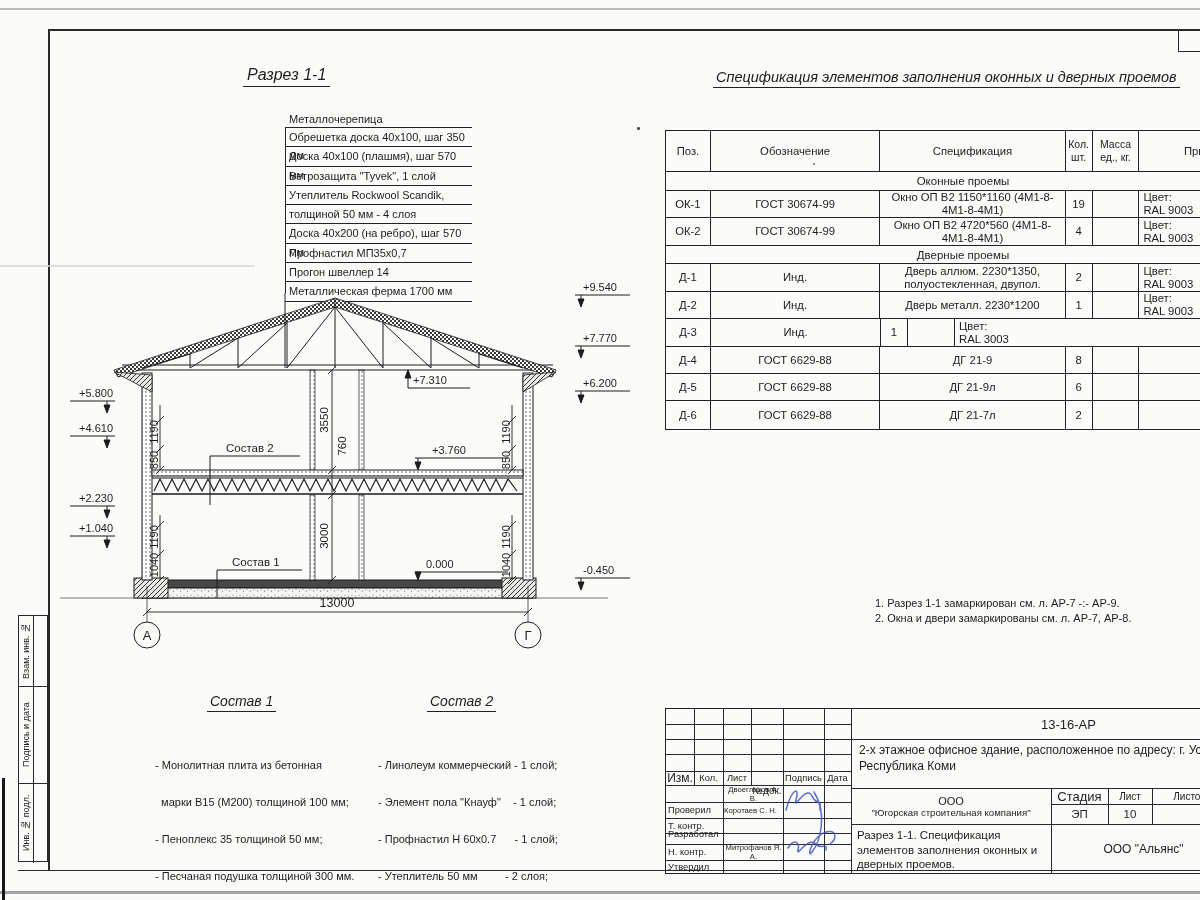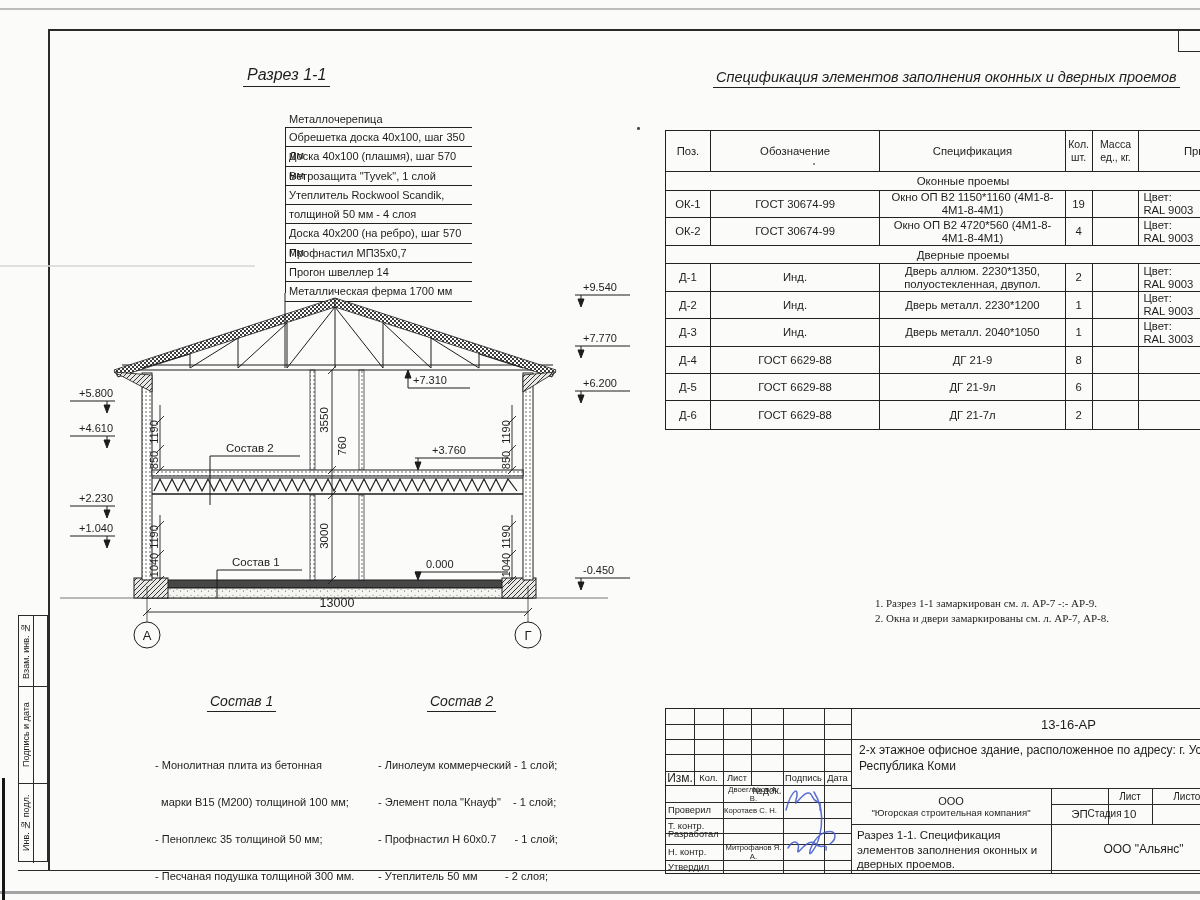--- a/index.html
+++ b/index.html
@@ -11,21 +11,21 @@
   
   .ttl{font-style:italic;font-size:16px;border-bottom:1.3px solid #222;padding:0 4px 2px 4px;}
   
   .rooflist{left:285px;top:111px;width:187px;font-size:11px;}
   .rooflist .r0{height:16px;line-height:16px;padding-left:4px;border-bottom:1.2px solid #222;}
   .rooflist .ri{height:18.3px;line-height:18.3px;padding-left:4px;border-bottom:1.2px solid #222;}
   
   .sostav-title{font-style:italic;font-size:14px;border-bottom:1.2px solid #222;padding:0 3px 2px 3px;}
   .sostav{font-size:11px;line-height:12.4px;white-space:pre;}
   
-  .notes{font-size:11px;line-height:15px;font-family:Liberation Serif, serif;}
+  .notes{font-size:11px;line-height:15px;}
   
   .spec{left:665px;top:130px;width:596px;border:1.4px solid #222;background:transparent;box-sizing:border-box;}
   .spec .row{display:flex;border-bottom:1.2px solid #222;box-sizing:border-box;}
   .spec .row:last-child{border-bottom:none;}
   .spec .c{border-right:1.2px solid #222;box-sizing:border-box;display:flex;
            align-items:center;justify-content:center;text-align:center;font-size:11.3px;line-height:12.6px;}
   .spec .c:last-child{border-right:none;}
   .spec .sec{display:flex;align-items:center;justify-content:center;font-size:11.5px;border-bottom:1.2px solid #222;}
   .w1{width:45px;}.w2{width:170px;}.w3{width:186px;padding:0 3px;}.w4{width:27px;}.w5{width:47px;}.w6{width:121px;}
   .notecell{flex-direction:column;align-items:flex-start !important;justify-content:center;
@@ -347,21 +347,20 @@
     <div class="c w4">1</div>
     <div class="c w5"></div>
     <div class="c w6 notecell">
         <div>Цвет:</div>
         <div>RAL 9003</div>
       </div>
   </div>
   <div class="row" style="height:28px;">
     <div class="c w1">Д-3</div>
     <div class="c w2">Инд.</div>
-    <div class="c w3">Дверь металл. 2040*1050</div>
     <div class="c w4">1</div>
     <div class="c w5"></div>
     <div class="c w6 notecell">
         <div>Цвет:</div>
         <div>RAL 3003</div>
       </div>
   </div>
   <div class="row" style="height:27px;">
     <div class="c w1">Д-4</div>
     <div class="c w2">ГОСТ 6629-88</div>
@@ -441,21 +440,21 @@
   <div class="tb-txt" style="left:58px;top:76px;width:59px;height:17px;font-size:7.7px;justify-content:flex-start;">Двоеглазов А. В.</div>
   <div class="tb-txt" style="left:58px;top:93px;width:59px;height:16px;font-size:7.7px;justify-content:flex-start;">Коротаев С. Н.</div>
   <div class="tb-txt" style="left:58px;top:135px;width:59px;height:16px;font-size:7.7px;justify-content:flex-start;">Митрофанов Я. А.</div>
 
   <div class="tb-txt" style="left:185px;top:0;width:435px;height:30px;font-size:13px;">13-16-АР</div>
   <div style="position:absolute;left:193px;top:34px;width:420px;font-size:12px;line-height:15.5px;text-align:left;">2-х этажное офисное здание, расположенное по адресу: г. Усинск, Республика Коми</div>
   <div class="tb-txt" style="left:185px;top:79px;width:200px;height:36px;flex-direction:column;">
     <div style="font-size:11px;">ООО</div>
     <div style="font-size:9.6px;">"Югорская строительная компания"</div>
   </div>
-  <div class="tb-txt" style="left:385px;top:96px;width:57px;height:16px;font-size:10px;padding-left:25px;">Стадия</div>
+  <div class="tb-txt" style="left:385px;top:79px;width:57px;height:16px;font-size:13px;">Стадия</div>
   <div class="tb-txt" style="left:442px;top:79px;width:44px;height:16px;font-size:10px;">Лист</div>
   <div class="tb-txt" style="left:486px;top:79px;width:75px;height:16px;font-size:10px;">Листов</div>
   <div class="tb-txt" style="left:385px;top:95px;width:57px;height:20px;font-size:11.5px;">ЭП</div>
   <div class="tb-txt" style="left:442px;top:95px;width:44px;height:20px;font-size:11.5px;">10</div>
   <div style="position:absolute;left:191px;top:119px;width:190px;font-size:11.5px;line-height:14.5px;text-align:left;">Разрез 1-1. Спецификация элементов заполнения оконных и дверных проемов.</div>
   <div class="tb-txt" style="left:385px;top:115px;width:185px;height:49px;font-size:12px;">ООО "Альянс"</div>
 </div>
 
 <svg class="abs" style="left:778px;top:780px;" width="80" height="95" viewBox="0 0 80 95">
   <g fill="none" stroke="#3d55cc" stroke-width="1.5" opacity="0.85" stroke-linecap="round">

